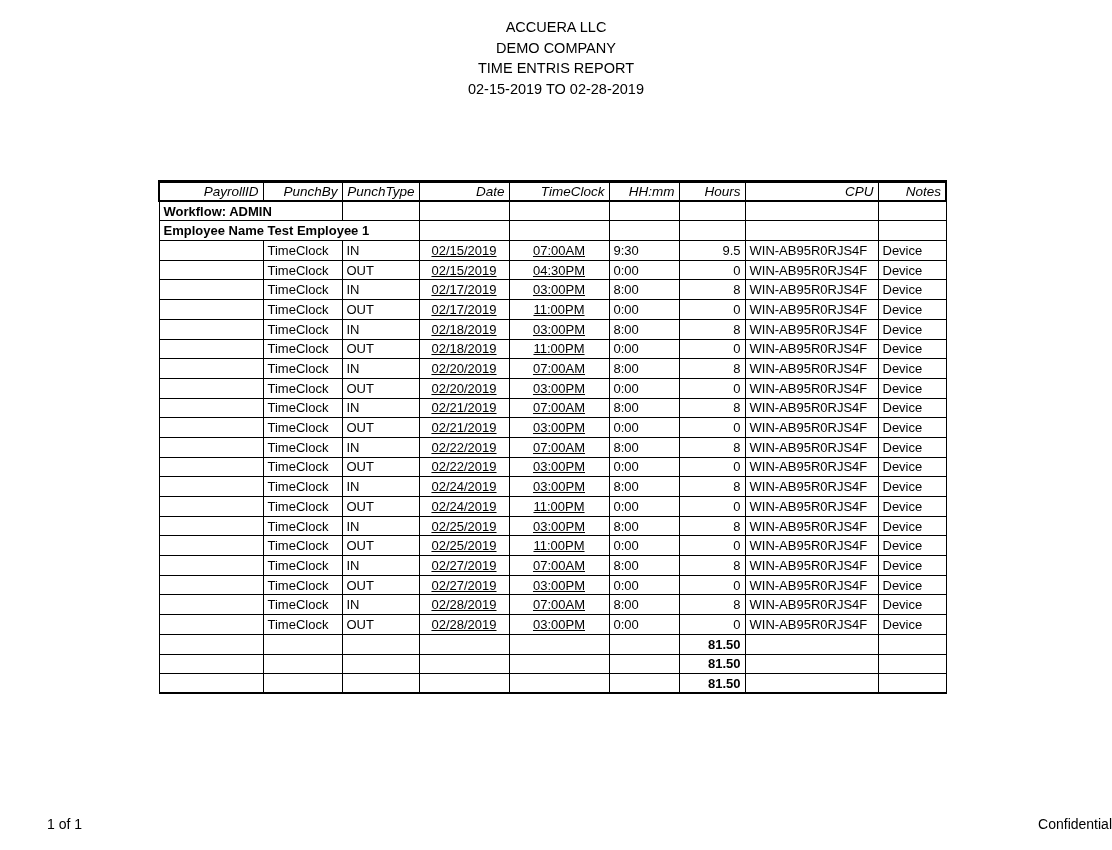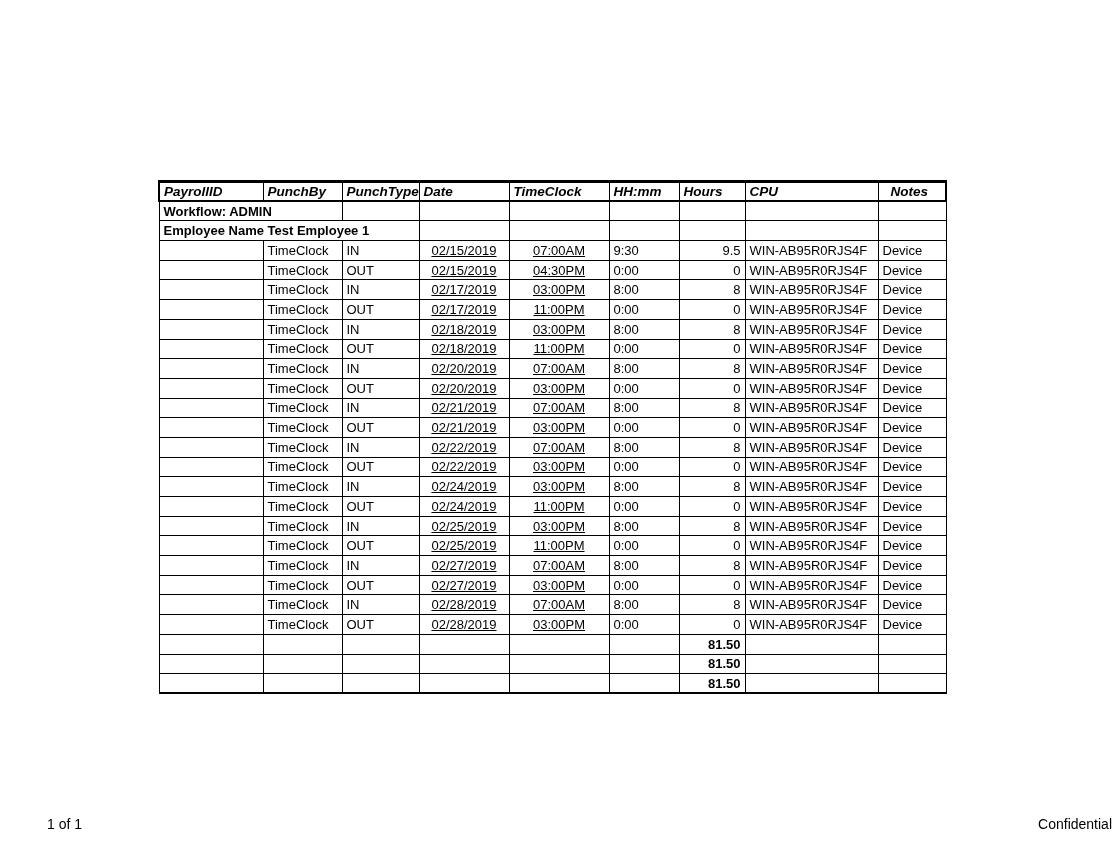--- a/index.html
+++ b/index.html
@@ -22,21 +22,21 @@
     font-size: 13px;
   }
   th, td {
     border: 1px solid #000;
     height: 19.7px;
     padding: 0 4px;
     overflow: hidden; white-space: nowrap;
     vertical-align: middle;
   }
   thead th {
-    font-weight: bold; font-style: italic; text-align: left;
+    font-weight: normal; font-style: italic; text-align: right;
     border-top: 3px solid #000;
     border-bottom: 2.5px solid #000;
     font-size: 13.5px;
   }
   thead th:first-child { border-left: 2.5px solid #000; }
   thead th:last-child  { border-right: 2.5px solid #000; padding-left: 12px; }
   tbody tr:last-child td { border-bottom: 2.5px solid #000; }
 
   td.left   { text-align: left; }
   td.center { text-align: center; text-decoration: underline; }
@@ -49,20 +49,26 @@
   .footer-center {
     position: absolute; left: 0; top: 816px; width: 100%;
     text-align: right; font-size: 14px;
   }
 </style>
 </head>
 <body>
 
 <div class="page">
 
+  <div class="report-header">
+    <div>ACCUERA LLC</div>
+    <div>DEMO COMPANY</div>
+    <div>TIME ENTRIS REPORT</div>
+    <div>02-15-2019 TO 02-28-2019</div>
+  </div>
 
   <table class="report-table">
     <colgroup>
       <col style="width:104px">
         <col style="width:79px">
         <col style="width:77px">
       <col style="width:90px">
         <col style="width:100px">
         <col style="width:70px">
       <col style="width:66px">

